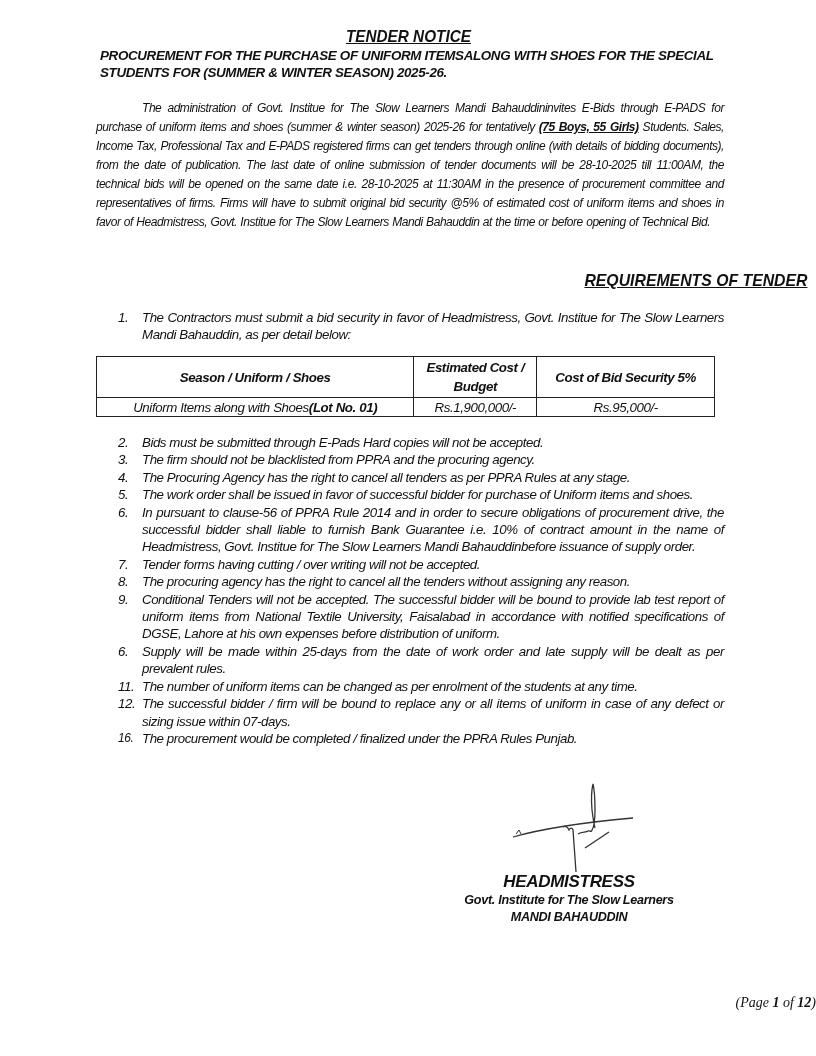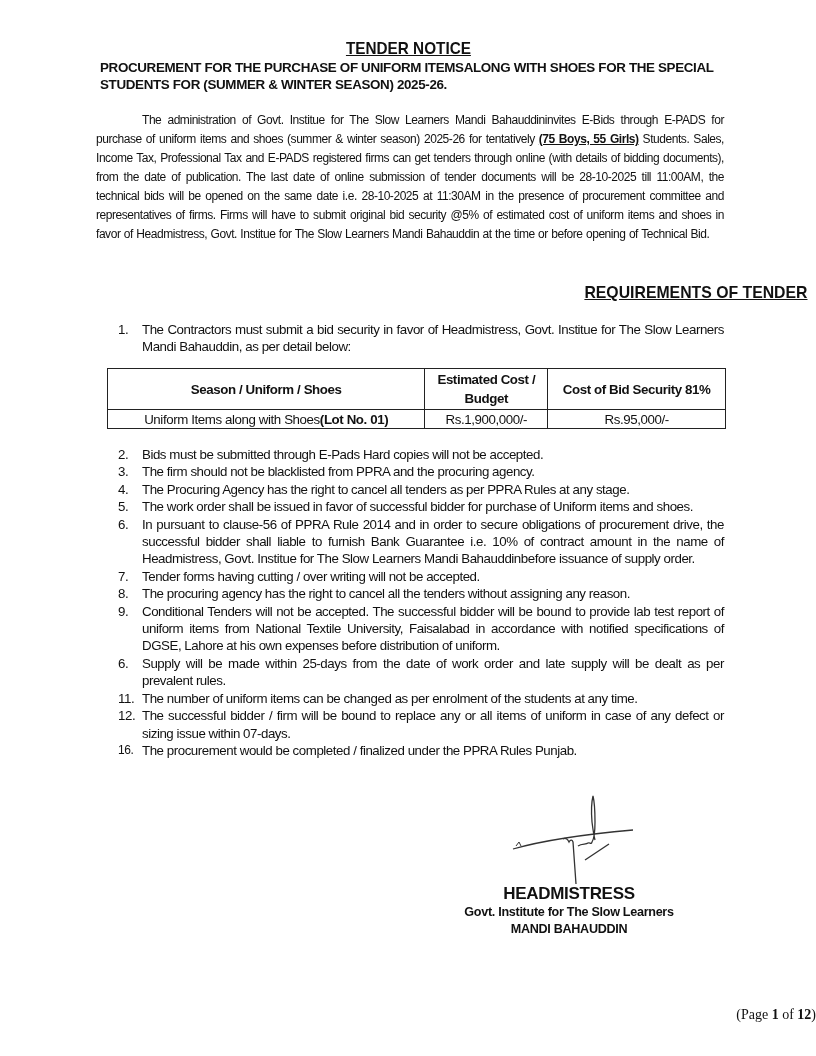--- a/index.html
+++ b/index.html
@@ -1,39 +1,39 @@
 <!DOCTYPE html>
 <html><head>
 <meta charset="utf-8">
 <style>
   html, body { margin: 0; padding: 0; background: #ffffff; }
   body { width: 816px; height: 1056px; position: relative; overflow: hidden;
          font-family: "Liberation Sans", sans-serif; color: #111; }
-  .page { position: absolute; left: 0; top: 12px; width: 816px; height: 831px; }
+  .page { position: absolute; left: 0; top: 0; width: 816px; height: 831px; font-style: italic; }
   .title { position: absolute; top: 27px; left: 0; width: 816px; text-align: center;
            font-weight: bold; font-size: 17px; }
   .title span { text-decoration: underline; display:inline-block; transform: scaleX(0.9); }
   .subtitle { position: absolute; top: 47px; left: 100px; width: 616px; 
               font-weight: bold; font-size: 13.4px; line-height: 17px; letter-spacing: -0.35px; }
   .intro { position: absolute; top: 99px; left: 96px; width: 628px; font-size: 12px;
            line-height: 19px; text-align: justify; letter-spacing: -0.45px; word-spacing: 0.5px; }
   .intro .indent { display:inline-block; width: 46px; }
   .intro b { text-decoration: underline; }
   .section { position: absolute; top: 271px; left: 0; width: 816px; text-align: right;
              font-weight: bold; font-size: 17px; }
   .section span { text-decoration: underline; display:inline-block; transform: scaleX(0.93); }
   ol.reqs { list-style: none; margin: 0; padding: 0; position: absolute; left: 118px; width: 606px;
             font-size: 13.3px; letter-spacing: -0.45px; line-height: 17.4px; }
   ol.reqs li { position: relative; padding-left: 24px; text-align: justify; }
   ol.reqs li .num { position: absolute; left: 0; top: 0; }
   ol.reqs li .num.small { font-size: 12px; }
   .reqs1 { top: 309px; }
   .reqs2 { top: 434px; }
   table.bid { position: absolute; top: 356px; left: 96px; width: 619px; border-collapse: collapse;
-              font-size: 13.3px; letter-spacing: -0.4px; margin-left: 11px; }
+              font-size: 13.3px; letter-spacing: -0.4px; }
   table.bid th, table.bid td { border: 1px solid #222; text-align: center; padding: 0 4px; }
   table.bid th { font-weight: bold; height: 40px; line-height: 19px; }
   table.bid td { height: 18px; line-height: 17px; }
   .sig { position: absolute; left: 508px; top: 782px; width: 130px; height: 92px; }
   .signer { position: absolute; top: 872px; left: 410px; width: 318px; text-align: center; }
   .signer .role { font-weight: bold; font-size: 17px; letter-spacing: -0.3px; }
   .signer .org, .signer .city { font-weight: bold; font-size: 12.6px; line-height: 17px; letter-spacing: -0.3px; }
   .footer { position: absolute; top: 995px; left: 0; width: 816px; text-align: right;
             font-family: "Liberation Serif", serif; font-size: 14px; }
 </style>
@@ -64,21 +64,21 @@
   <table class="bid">
     <colgroup>
       <col style="width:318px">
         <col style="width:123px">
         <col style="width:178px">
     </colgroup>
     <thead>
       <tr>
         <th>Season / Uniform / Shoes</th>
         <th>Estimated Cost / Budget</th>
-        <th>Cost of Bid Security 81%</th>
+        <th>Cost of Bid Security 5%</th>
       </tr>
     </thead>
     <tbody>
       <tr>
         <td><span>Uniform Items along with Shoes</span><b>(Lot No. 01)</b></td>
         <td>Rs.1,900,000/-</td>
         <td>Rs.95,000/-</td>
       </tr>
     </tbody>
   </table>

